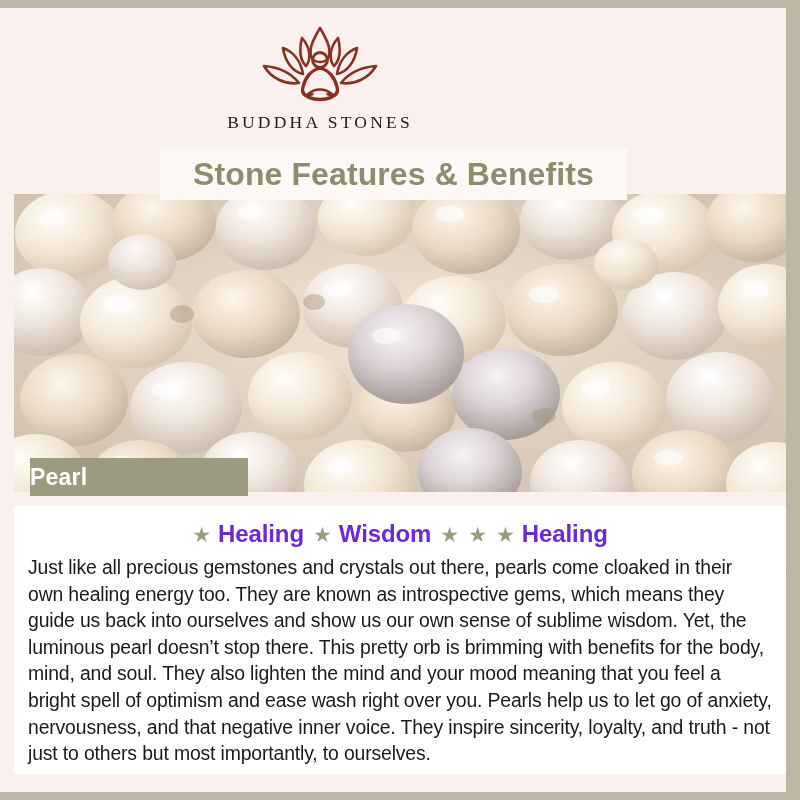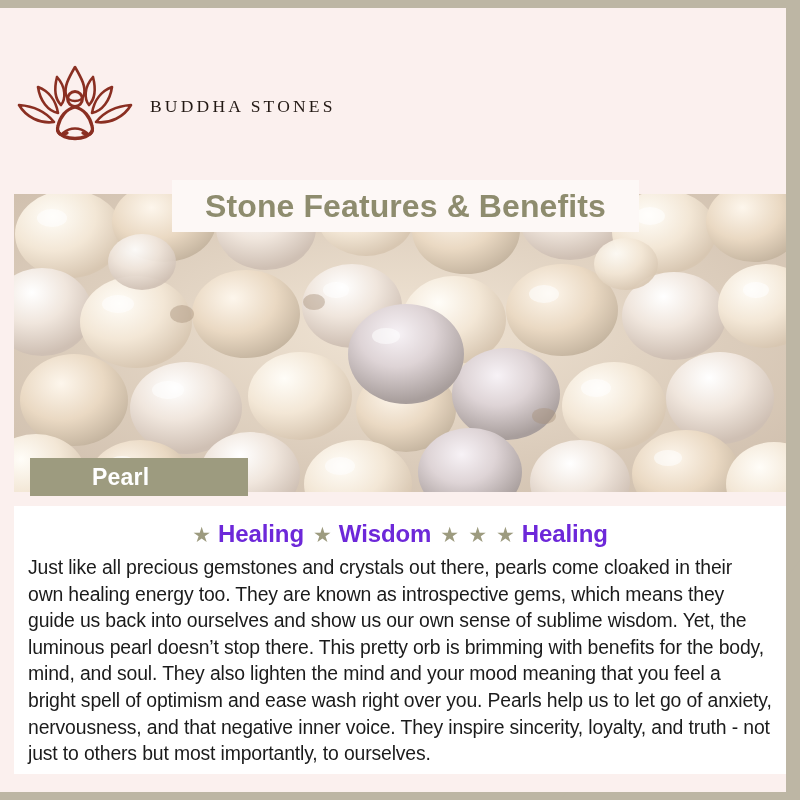--- a/index.html
+++ b/index.html
@@ -52,43 +52,42 @@
     position:absolute;
     top:8px; left:0; width:786px; height:784px;
     background:#fbf0ee;
   }
 
   
   .header {
     position:absolute;
     top:0; left:0; width:640px; height:180px;
     background:#fbf0ee;
-    display:flex; flex-direction:row;
+    display:flex; flex-direction:column;
     align-items:center; justify-content:flex-start;
     padding-top:14px;
   }
   .logo-mark { width:150px; height:88px; display:block; }
   .brand-name {
     font-family:"Liberation Serif", serif;
     font-size:17.5px;
     letter-spacing:3.2px;
     color:#231914;
     margin-top:2px;
     white-space:nowrap;
   }
 
   
   .title-banner {
     position:absolute;
-    top:140px; left:172px;
+    top:140px; left:160px;
     width:467px; height:52px;
     background:#fdf8f6;
     display:flex; align-items:center; justify-content:center;
     z-index:6;
-    margin-top:32px;
   }
   .title-text {
     font-size:32px;
     font-weight:bold;
     color:#8e8c6e;
     letter-spacing:.1px;
     white-space:nowrap;
     font-family:"Liberation Sans", sans-serif;
   }
 
@@ -102,21 +101,20 @@
   }
   .hero svg { display:block; width:772px; height:298px; }
 
   
   .stone-label-bar {
     position:absolute;
     top:450px; left:30px;
     width:218px; height:38px;
     background:#9d9b7f;
     display:flex; align-items:center;
-    padding-left:62px;
     z-index:7;
   }
   .stone-label-text {
     color:#ffffff;
     font-size:23px;
     font-weight:bold;
     letter-spacing:.2px;
     white-space:nowrap;
   }
 

